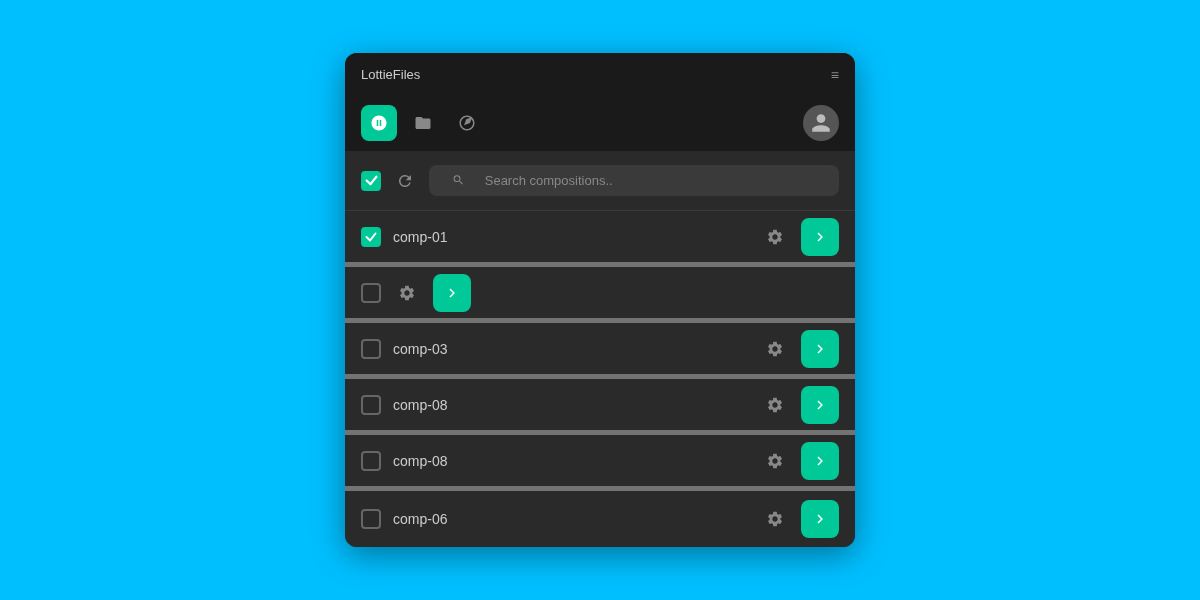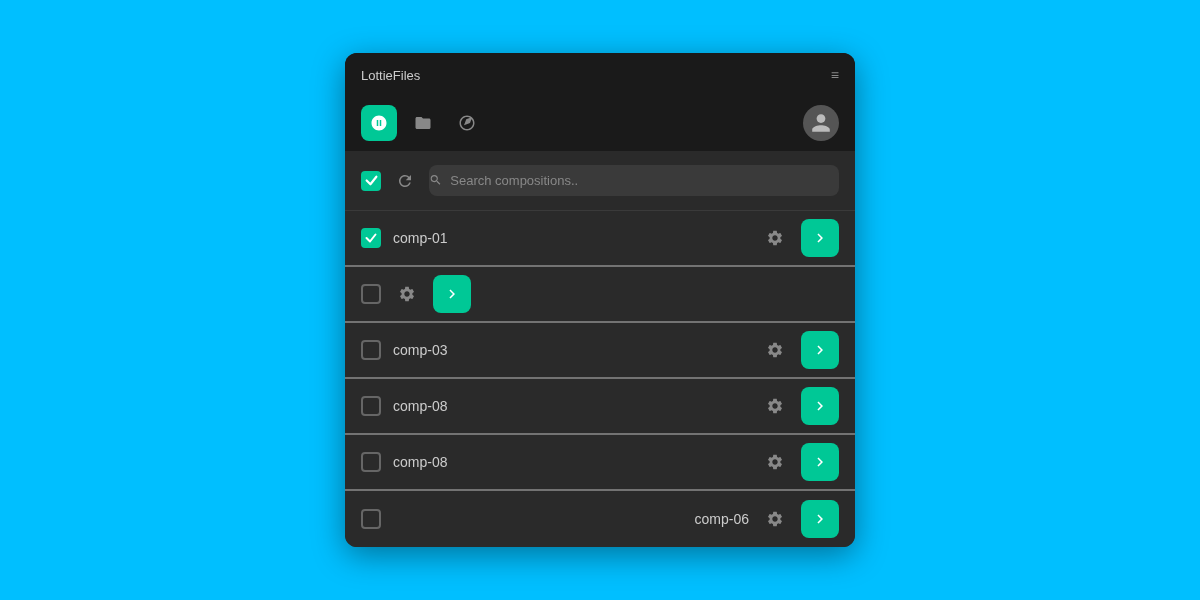--- a/index.html
+++ b/index.html
@@ -20,21 +20,20 @@
       border-radius: 12px;
       overflow: hidden;
       box-shadow: 0 8px 32px rgba(0,0,0,0.4);
     }
 
     
     .header {
       background-color: #1a1a1a;
       padding: 14px 16px;
       display: flex;
-      align-items: center;
       gap: 8px;
     }
     .header-title {
       color: #cccccc;
       font-size: 13px;
       font-weight: 500;
       flex: 1;
     }
     .header-menu-icon {
       color: #888;
@@ -114,22 +113,22 @@
       background: transparent;
       border: none;
       flex-shrink: 0;
     }
     .search-input-wrap {
       flex: 1;
       background-color: #3a3a3a;
       border-radius: 8px;
       display: flex;
       align-items: flex-start;
-      gap: 8px;
-      padding: 8px 0;
+      gap: 20px;
+      padding: 8px 23px;
     }
     .search-input {
       background: transparent;
       border: none;
       outline: none;
       color: #cccccc;
       font-size: 13px;
       width: 100%;
     }
     .search-input::placeholder { color: #888; }
@@ -143,21 +142,21 @@
 
     
     .comp-list {
       background-color: #2a2a2a;
     }
     .comp-row {
       display: flex;
       align-items: center;
       padding: 0 16px;
       height: 56px;
-      border-bottom: 2px solid #737373;
+      border-bottom: 5px solid #737373;
       gap: 12px;
     }
     .comp-checkbox {
       width: 20px;
       height: 20px;
       border: 2px solid #666;
       border-radius: 4px;
       flex-shrink: 0;
       cursor: pointer;
       display: flex;
@@ -329,21 +328,21 @@
           <path fill="#888" d="M19.14 12.94c.04-.3.06-.61.06-.94 0-.32-.02-.64-.07-.94l2.03-1.58c.18-.14.23-.41.12-.61l-1.92-3.32c-.12-.22-.37-.29-.59-.22l-2.39.96c-.5-.38-1.03-.7-1.62-.94l-.36-2.54c-.04-.24-.24-.41-.48-.41h-3.84c-.24 0-.43.17-.47.41l-.36 2.54c-.59.24-1.13.57-1.62.94l-2.39-.96c-.22-.08-.47 0-.59.22L2.74 8.87c-.12.21-.08.47.12.61l2.03 1.58c-.05.3-.09.63-.09.94s.02.64.07.94l-2.03 1.58c-.18.14-.23.41-.12.61l1.92 3.32c.12.22.37.29.59.22l2.39-.96c.5.38 1.03.7 1.62.94l.36 2.54c.05.24.24.41.48.41h3.84c.24 0 .44-.17.47-.41l.36-2.54c.59-.24 1.13-.56 1.62-.94l2.39.96c.22.08.47 0 .59-.22l1.92-3.32c.12-.22.07-.47-.12-.61l-2.01-1.58zM12 15.6c-1.98 0-3.6-1.62-3.6-3.6s1.62-3.6 3.6-3.6 3.6 1.62 3.6 3.6-1.62 3.6-3.6 3.6z"></path>
         </svg>
       </button>
       <button class="arrow-btn">
         <svg width="18" height="18" viewBox="0 0 24 24">
           <path fill="white" d="M8.59 16.59L13.17 12 8.59 7.41 10 6l6 6-6 6z"></path>
         </svg>
       </button>
     </div>
 
-    <div class="comp-row" style="border-bottom: none; text-align: right;">
+    <div class="comp-row" style="border-bottom: none;">
       <div class="comp-checkbox"></div>
       <span class="comp-name">comp-06</span>
       <button class="gear-btn">
         <svg width="18" height="18" viewBox="0 0 24 24">
           <path fill="#888" d="M19.14 12.94c.04-.3.06-.61.06-.94 0-.32-.02-.64-.07-.94l2.03-1.58c.18-.14.23-.41.12-.61l-1.92-3.32c-.12-.22-.37-.29-.59-.22l-2.39.96c-.5-.38-1.03-.7-1.62-.94l-.36-2.54c-.04-.24-.24-.41-.48-.41h-3.84c-.24 0-.43.17-.47.41l-.36 2.54c-.59.24-1.13.57-1.62.94l-2.39-.96c-.22-.08-.47 0-.59.22L2.74 8.87c-.12.21-.08.47.12.61l2.03 1.58c-.05.3-.09.63-.09.94s.02.64.07.94l-2.03 1.58c-.18.14-.23.41-.12.61l1.92 3.32c.12.22.37.29.59.22l2.39-.96c.5.38 1.03.7 1.62.94l.36 2.54c.05.24.24.41.48.41h3.84c.24 0 .44-.17.47-.41l.36-2.54c.59-.24 1.13-.56 1.62-.94l2.39.96c.22.08.47 0 .59-.22l1.92-3.32c.12-.22.07-.47-.12-.61l-2.01-1.58zM12 15.6c-1.98 0-3.6-1.62-3.6-3.6s1.62-3.6 3.6-3.6 3.6 1.62 3.6 3.6-1.62 3.6-3.6 3.6z"></path>
         </svg>
       </button>
       <button class="arrow-btn">
         <svg width="18" height="18" viewBox="0 0 24 24">
           <path fill="white" d="M8.59 16.59L13.17 12 8.59 7.41 10 6l6 6-6 6z"></path>

